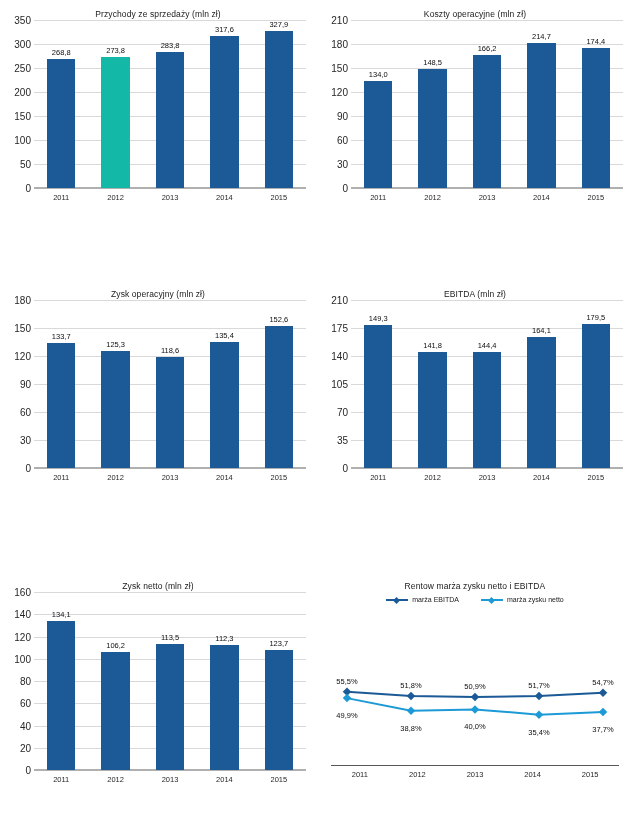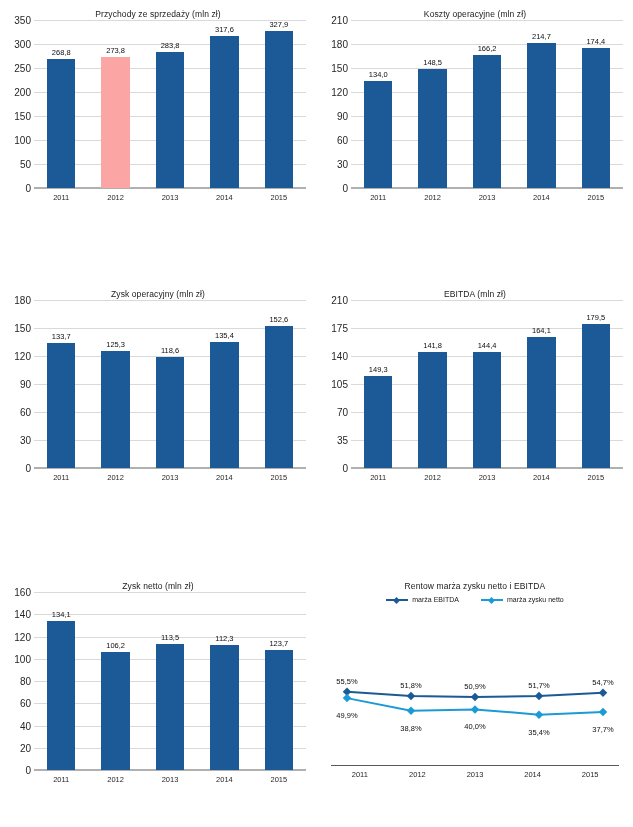--- a/index.html
+++ b/index.html
@@ -213,21 +213,21 @@
             <div class="ytick" style="top: 24px;">300</div>
             <div class="ytick" style="top: 0px;">350</div>
           </div>
           <div class="bars">
             <div class="barcol">
               <div class="bar" style="height: 129.024px; background: rgb(27, 90, 150);">
                 <div class="bar-label">268,8</div>
               </div>
             </div>
             <div class="barcol">
-              <div class="bar" style="height: 131.424px; background: #fca5a5;">
+              <div class="bar" style="height: 131.424px; background: #14b8a6;">
                 <div class="bar-label">273,8</div>
               </div>
             </div>
             <div class="barcol">
               <div class="bar" style="height: 136.224px; background: rgb(27, 90, 150);">
                 <div class="bar-label">283,8</div>
               </div>
             </div>
             <div class="barcol">
               <div class="bar" style="height: 152.448px; background: rgb(27, 90, 150);">
@@ -390,21 +390,21 @@
             <div class="ytick" style="top: 168px;">0</div>
             <div class="ytick" style="top: 140px;">35</div>
             <div class="ytick" style="top: 112px;">70</div>
             <div class="ytick" style="top: 84px;">105</div>
             <div class="ytick" style="top: 56px;">140</div>
             <div class="ytick" style="top: 28px;">175</div>
             <div class="ytick" style="top: 0px;">210</div>
           </div>
           <div class="bars">
             <div class="barcol">
-              <div class="bar" style="height: 92px; background: rgb(27, 90, 150);">
+              <div class="bar" style="height: 143px; background: rgb(27, 90, 150);">
                 <div class="bar-label">149,3</div>
               </div>
             </div>
             <div class="barcol">
               <div class="bar" style="height: 116px; background: rgb(27, 90, 150);">
                 <div class="bar-label">141,8</div>
               </div>
             </div>
             <div class="barcol">
               <div class="bar" style="height: 115.52px; background: rgb(27, 90, 150);">

